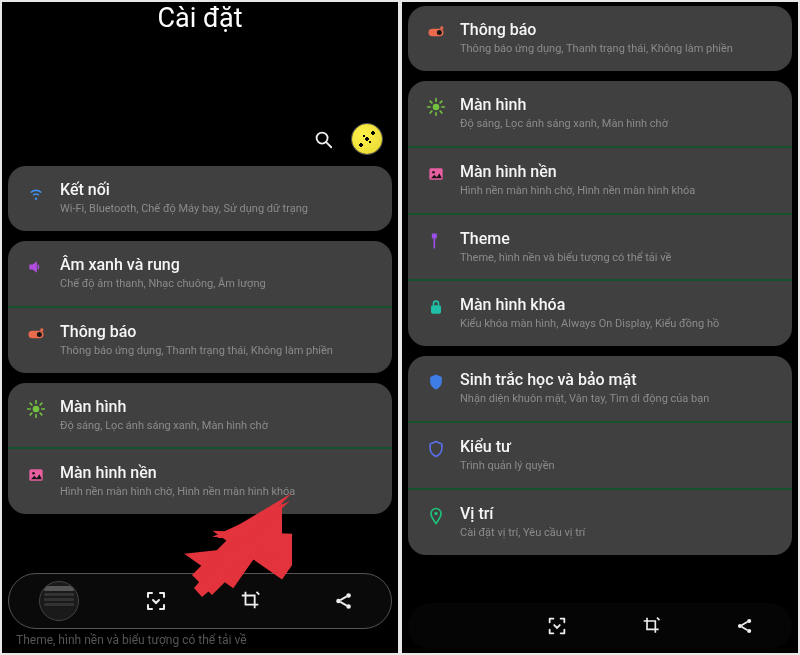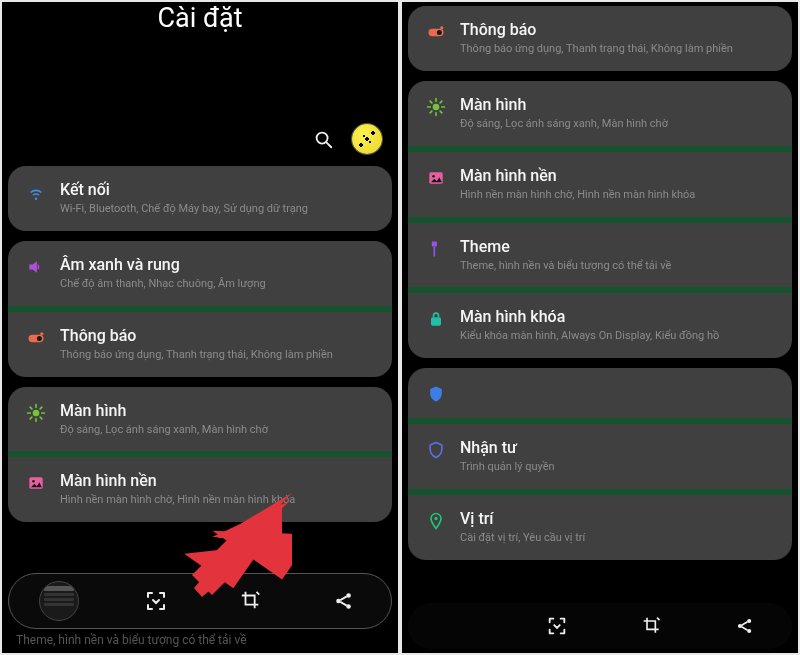--- a/index.html
+++ b/index.html
@@ -56,21 +56,21 @@
   .group {
     background: #404040;
     margin: 0 6px 10px 6px;
     border-radius: 18px;
     overflow: hidden;
   }
   .item {
     display: flex;
     align-items: flex-start;
     padding: 14px 16px 14px 14px;
-    border-bottom: 6px solid #14532d;
+    border-bottom: 2px solid #14532d;
     cursor: pointer;
   }
   .item:last-child { border-bottom: none; }
   .item .icon-slot {
     width: 28px;
     flex: 0 0 28px;
     display: flex;
     align-items: center;
     justify-content: center;
     margin-top: 2px;
@@ -386,29 +386,33 @@
           </div>
         </div>
       </div>
       <div class="group">
         <div class="item">
           <div class="icon-slot" style="color: rgb(63, 125, 230);">
             <svg width="20" height="20" viewBox="0 0 24 24">
               <use href="#ic-shield"></use>
             </svg>
           </div>
+          <div class="texts">
+            <div class="title">Sinh trắc học và bảo mật</div>
+            <div class="sub">Nhận diện khuôn mặt, Vân tay, Tìm di động của bạn</div>
+          </div>
         </div>
         <div class="item">
           <div class="icon-slot" style="color: rgb(90, 111, 230);">
             <svg width="20" height="20" viewBox="0 0 24 24">
               <use href="#ic-shield-outline"></use>
             </svg>
           </div>
           <div class="texts">
-            <div class="title">Nhận tư</div>
+            <div class="title">Kiểu tư</div>
             <div class="sub">Trình quản lý quyền</div>
           </div>
         </div>
         <div class="item">
           <div class="icon-slot" style="color: rgb(31, 194, 122);">
             <svg width="20" height="20" viewBox="0 0 24 24">
               <use href="#ic-pin"></use>
             </svg>
           </div>
           <div class="texts">

